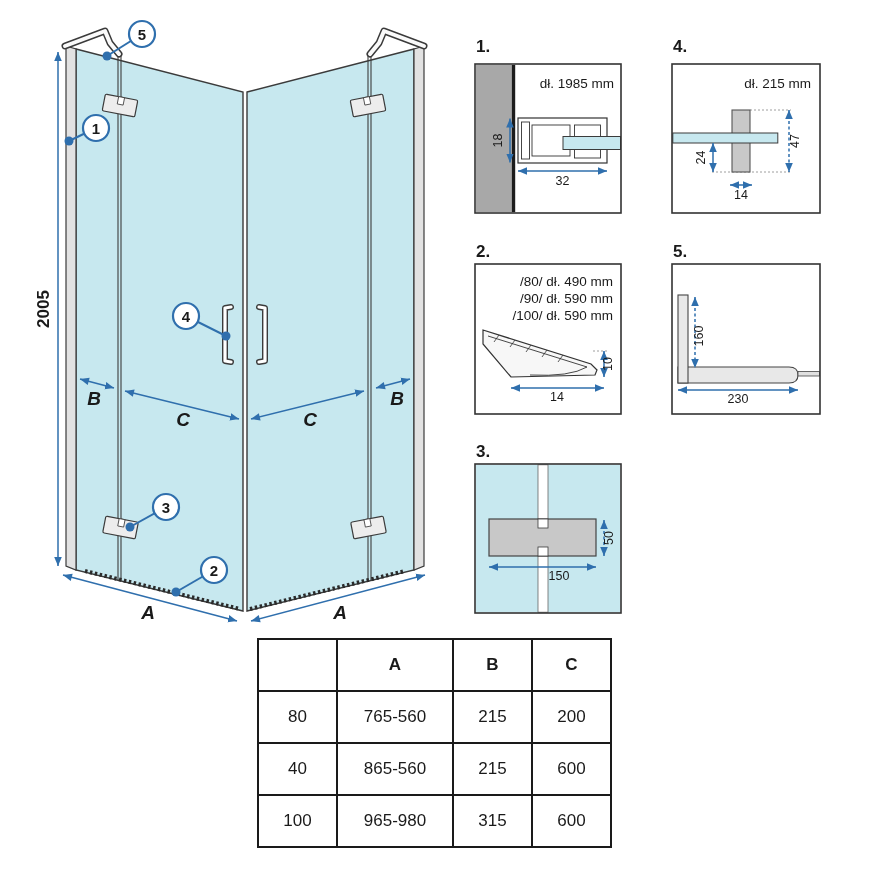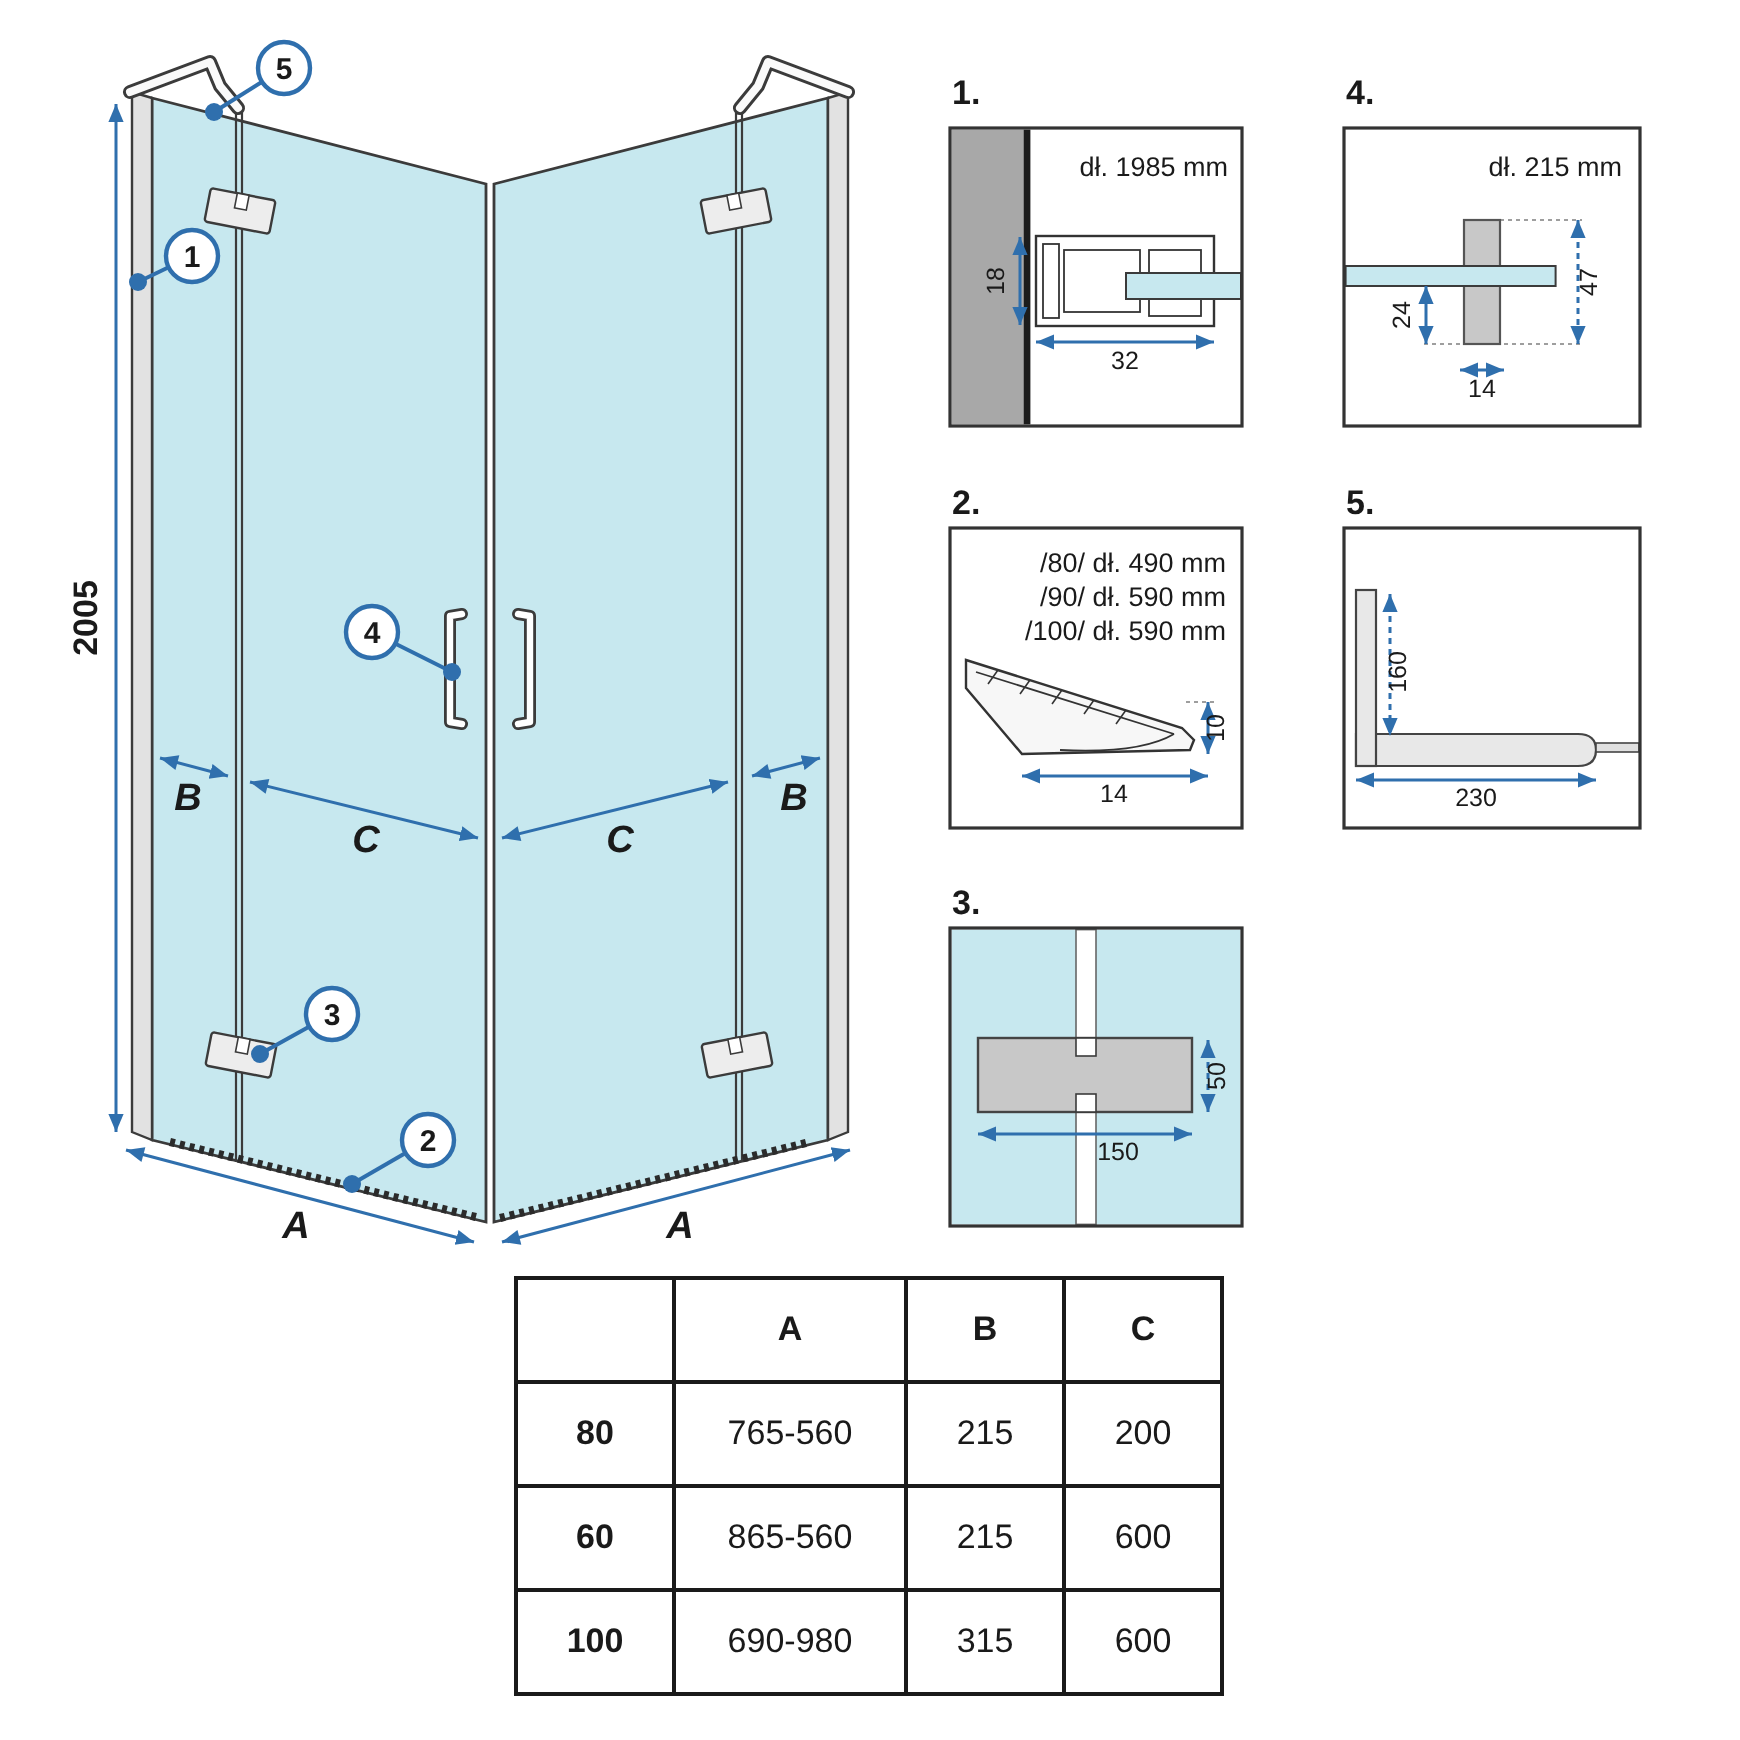--- a/index.html
+++ b/index.html
@@ -36,21 +36,21 @@
   .walledge{ fill:#1c1c1c; }
   .hw      { fill:#c8c8c8; stroke:#555555; stroke-width:1.1; }
   .hw2     { fill:#e8e8e8; stroke:#444444; stroke-width:1.1; }
   .white   { fill:#ffffff; stroke:#333333; stroke-width:0.9; }
 
   
   table.spec { position:absolute; left:257px; top:638px; border-collapse:collapse; background:#ffffff; }
   table.spec td { border:2px solid #1a1a1a; text-align:center; vertical-align:middle;
                   font-size:17px; color:#1a1a1a; height:50px; padding:0; }
   table.spec .hdr td { font-weight:bold; }
-  table.spec td.rowlbl { font-weight:bold; }
+  table.spec td.rowlbl { font-weight:normal; }
 </style>
 </head>
 <body>
 
 <div class="canvas">
 
 <svg width="870" height="870" viewBox="0 0 870 870">
   <defs>
     <marker id="mE" markerUnits="userSpaceOnUse" markerWidth="10" markerHeight="9" refX="9" refY="4.5" orient="auto">
       <path d="M0,0.7 L9,4.5 L0,8.3 Z" fill="#2f6fad"></path>
@@ -304,27 +304,27 @@
     <td>B</td>
     <td>C</td>
   </tr>
   <tr>
     <td class="rowlbl">80</td>
     <td>765-560</td>
     <td>215</td>
     <td>200</td>
   </tr>
   <tr>
-    <td class="rowlbl">60</td>
+    <td class="rowlbl">40</td>
     <td>865-560</td>
     <td>215</td>
     <td>600</td>
   </tr>
   <tr>
     <td class="rowlbl">100</td>
-    <td>690-980</td>
+    <td>965-980</td>
     <td>315</td>
     <td>600</td>
   </tr>
 </tbody>
     </table>
 
 </div>
 
 </body></html>

